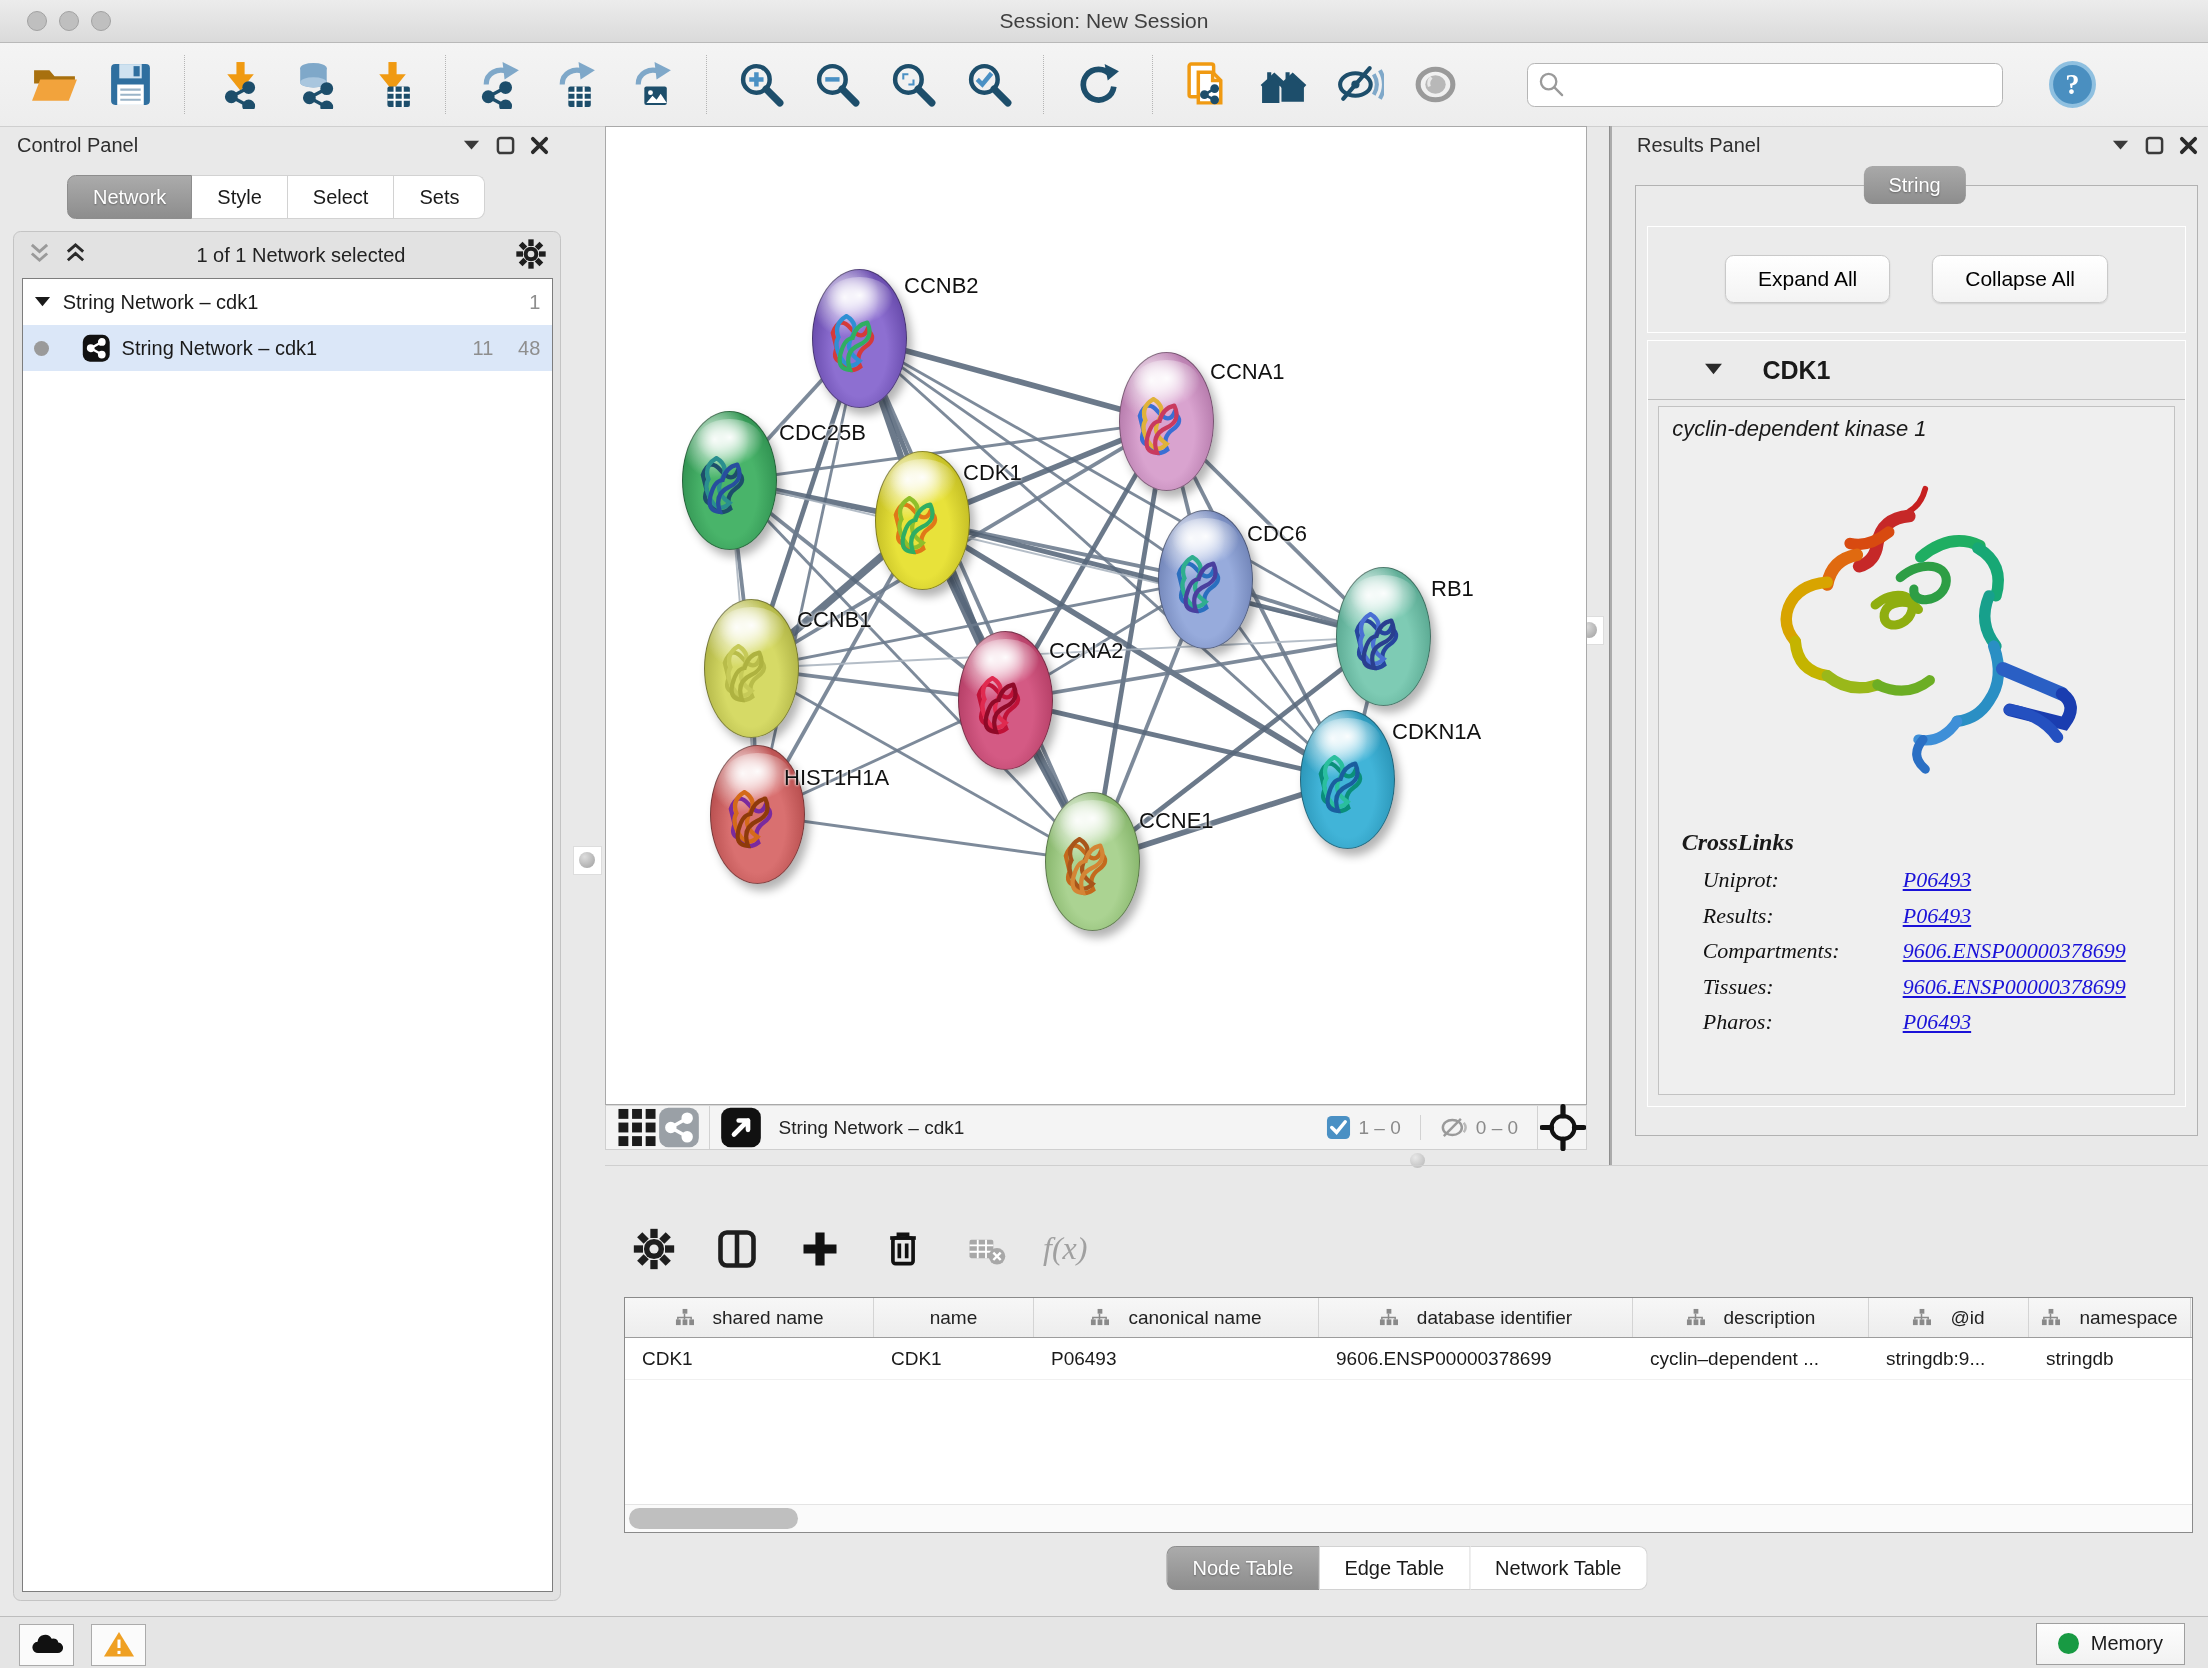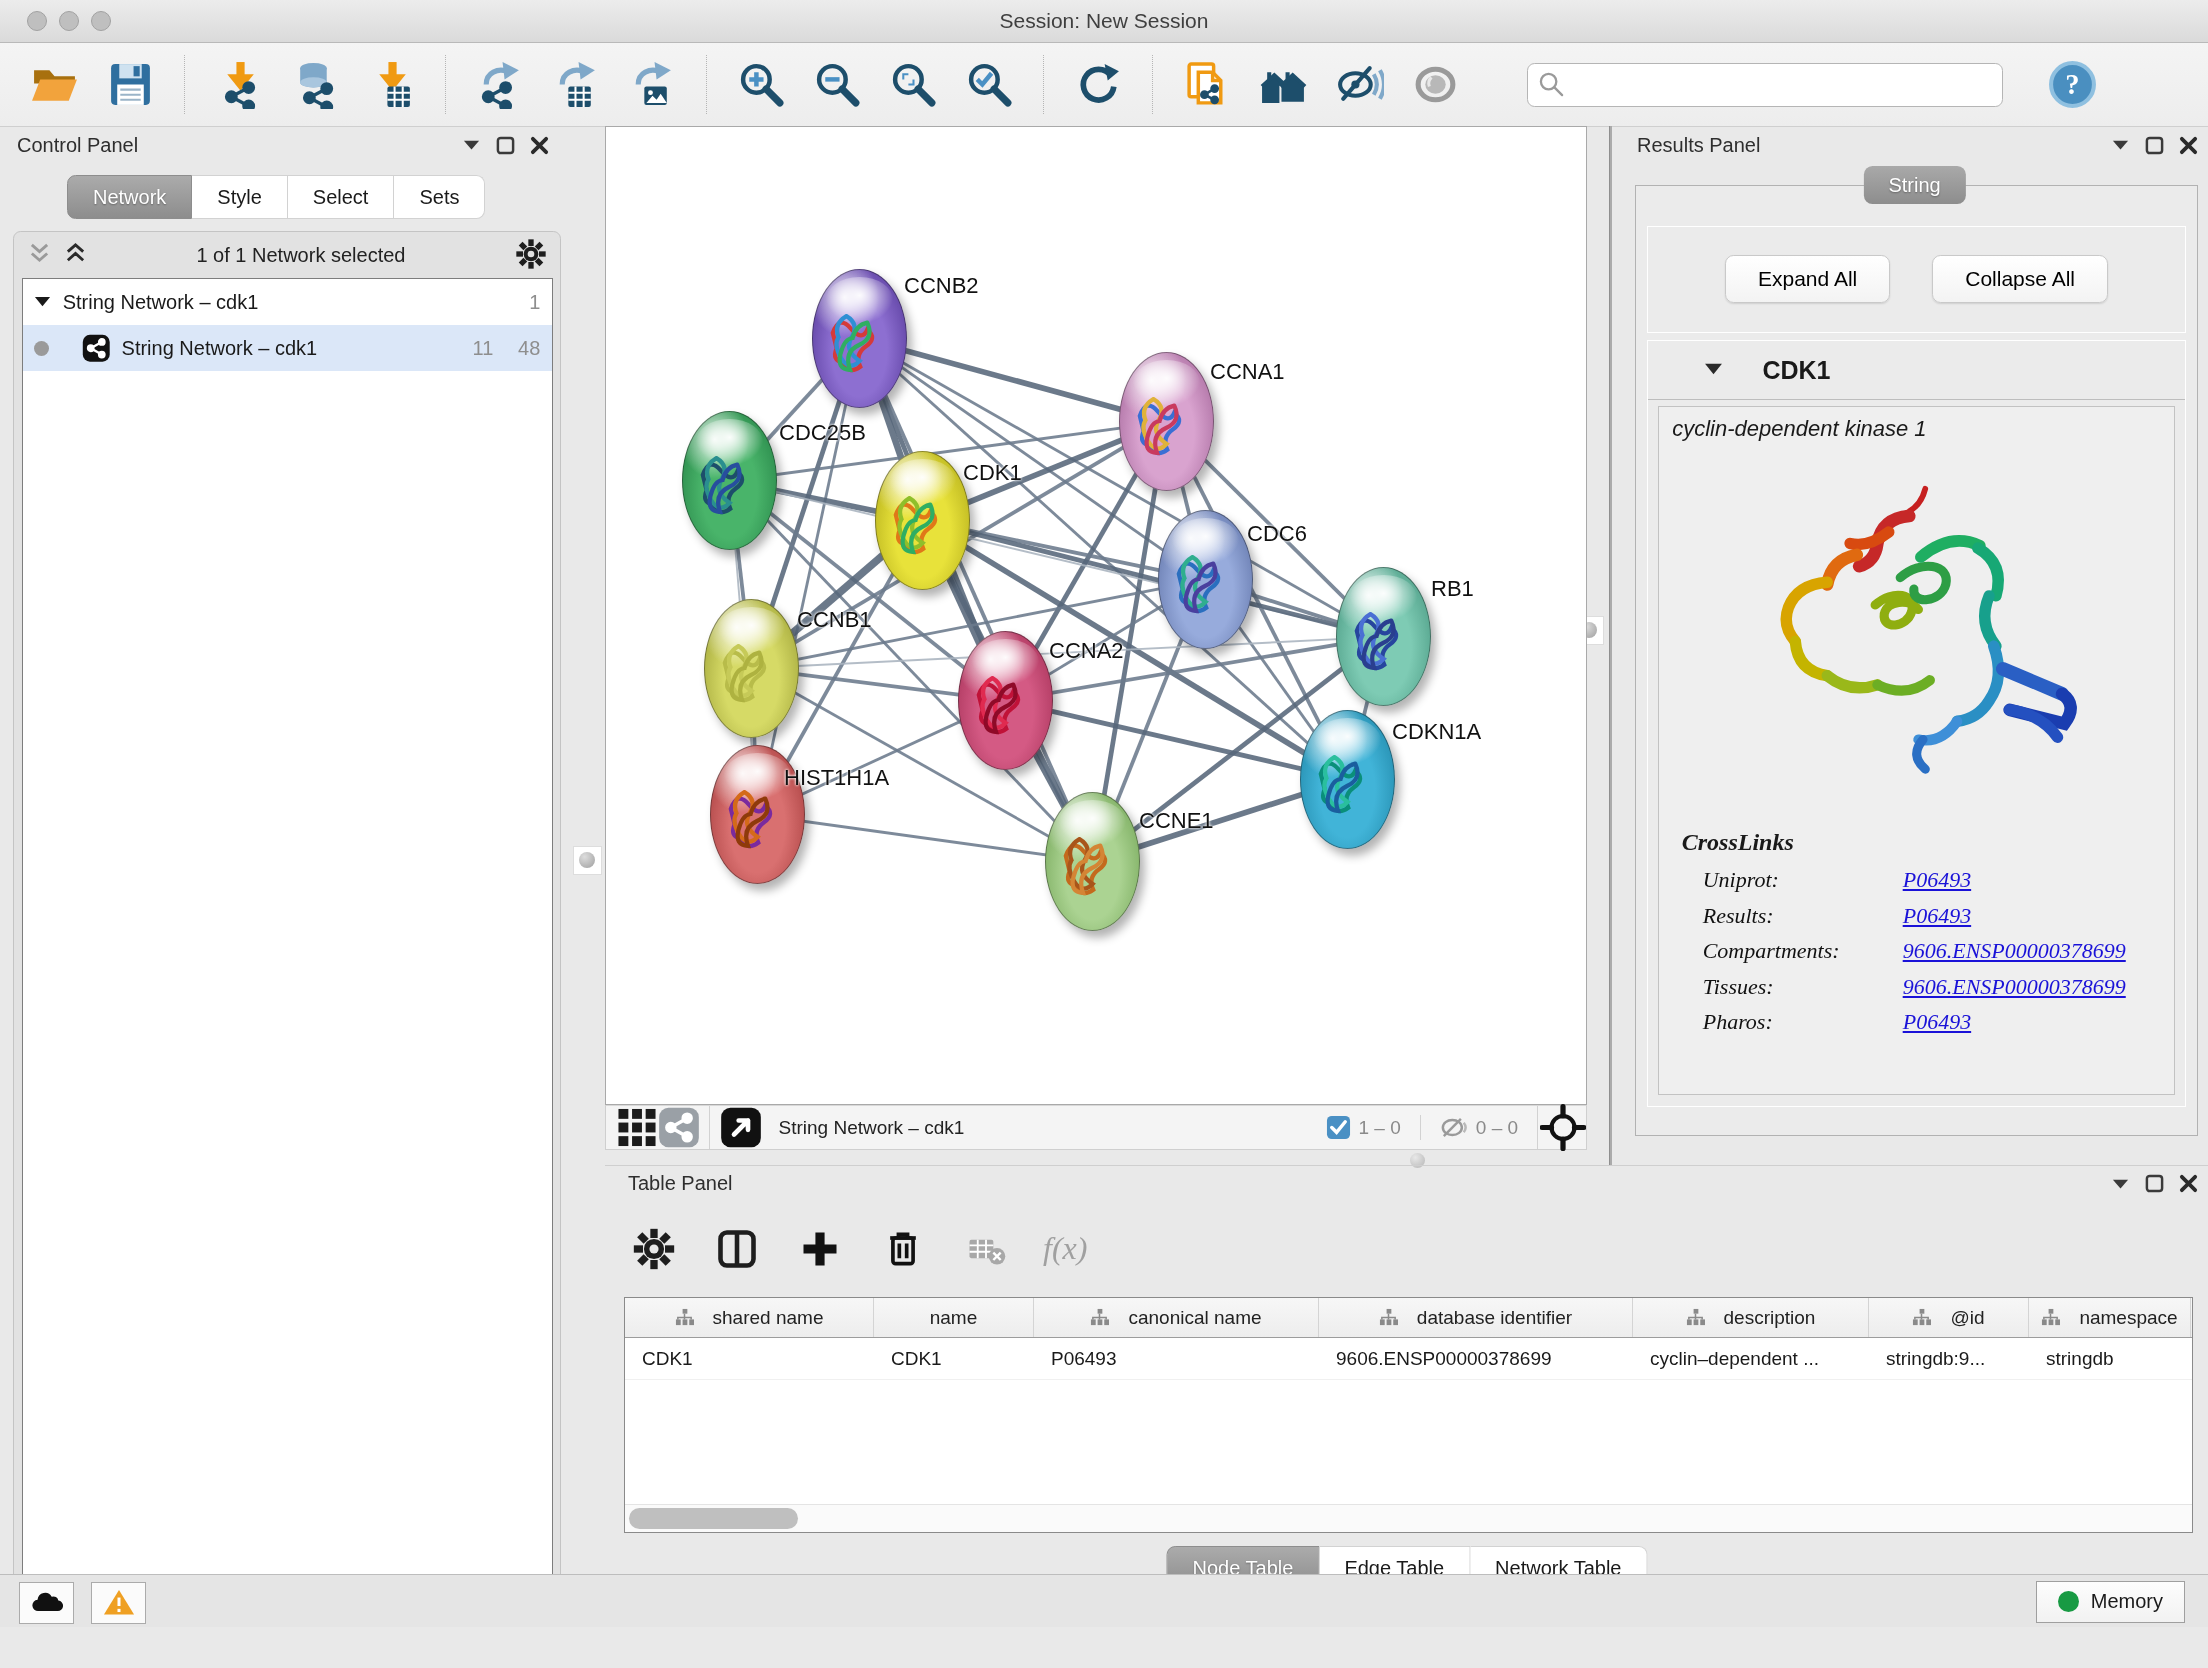--- a/index.html
+++ b/index.html
@@ -107,21 +107,21 @@
   #tbl-head { display:flex; height:40px; background:linear-gradient(#f7f7f7,#ededed); border-bottom:1.9px solid #9c9c9c; }
   .th { position:relative; display:flex; align-items:center; justify-content:center; gap:19px; font-size:19px; color:#222;
     border-right:1px solid #d4d4d4; flex:none; overflow:hidden; white-space:nowrap; }
   .tbl-row { display:flex; height:42px; border-bottom:1px solid #f0f0f0; }
   .td { display:flex; align-items:center; font-size:19px; padding-left:17px; flex:none; overflow:hidden; white-space:nowrap; }
   #tbl-hscroll { position:absolute; left:0; bottom:0; width:100%; height:28.5px; background:#fafafa; border-top:1px solid #e4e4e4; }
   #tbl-thumb { position:absolute; left:3.8px; top:3.8px; width:169px; height:21px; border-radius:10.5px; background:#bfbfbf; }
   #tp-tabs { position:absolute; left:50%; transform:translateX(-50%); top:380px; }
 
   
-  #statusbar { position:absolute; left:0; top:1574px; width:2208px; height:53px; background:#e5e5e5; border-top:1px solid #bdbdbd; }
+  #statusbar { position:absolute; left:0; top:1616px; width:2208px; height:53px; background:#e5e5e5; border-top:1px solid #bdbdbd; }
   .sb-btn { position:absolute; top:6.7px; width:55px; height:42px; background:#fbfbfb; border:1.9px solid #ababab;
     display:flex; align-items:center; justify-content:center; }
   #memory-btn { position:absolute; right:23px; top:5.7px; height:42px; background:linear-gradient(#fdfdfd,#f2f2f2);
     border:1px solid #9f9f9f; display:flex; align-items:center; gap:11.4px; padding:0 21px; font-size:20px; }
   #memory-dot { width:21px; height:21px; border-radius:50%; background:#189a43; }
 </style>
 </head>
 <body>
 
 <div id="titlebar">
@@ -717,40 +717,20 @@
                 <a href="#">P06493</a>
               </div>
             </div>
         </div>
       </div>
     </div>
   </div>
 </div>
 
 <div id="table-panel">
-  <div id="tp-titlerow">
-    <span class="panel-title">Table Panel</span>
-    <span class="panel-ctrls">
-      <span>
-          <svg width="19" height="13.3" viewBox="0 0 20 14">
-            <polygon points="2,3 18,3 10,12" fill="#3a3a3a"></polygon>
-          </svg>
-        </span>
-      <span>
-          <svg width="19" height="19" viewBox="0 0 20 20">
-            <rect x="2" y="2" width="16" height="16" rx="3" fill="none" stroke="#3a3a3a" stroke-width="2.6"></rect>
-          </svg>
-        </span>
-      <span>
-          <svg width="19" height="19" viewBox="0 0 20 20">
-            <path d="M3 3 L17 17 M17 3 L3 17" stroke="#2a2a2a" stroke-width="4" stroke-linecap="round"></path>
-          </svg>
-        </span>
-    </span>
-  </div>
   <div id="tp-toolbar">
     <span class="tb-btn">
       <svg viewBox="0 0 48 48">
           <g fill="#1e1e1e">
             <circle cx="24" cy="24" r="11"></circle>
             <g>
               <rect x="20" y="2" width="8" height="10"></rect>
               <rect x="20" y="36" width="8" height="10"></rect>
               <rect x="2" y="20" width="10" height="8"></rect>
               <rect x="36" y="20" width="10" height="8"></rect>

